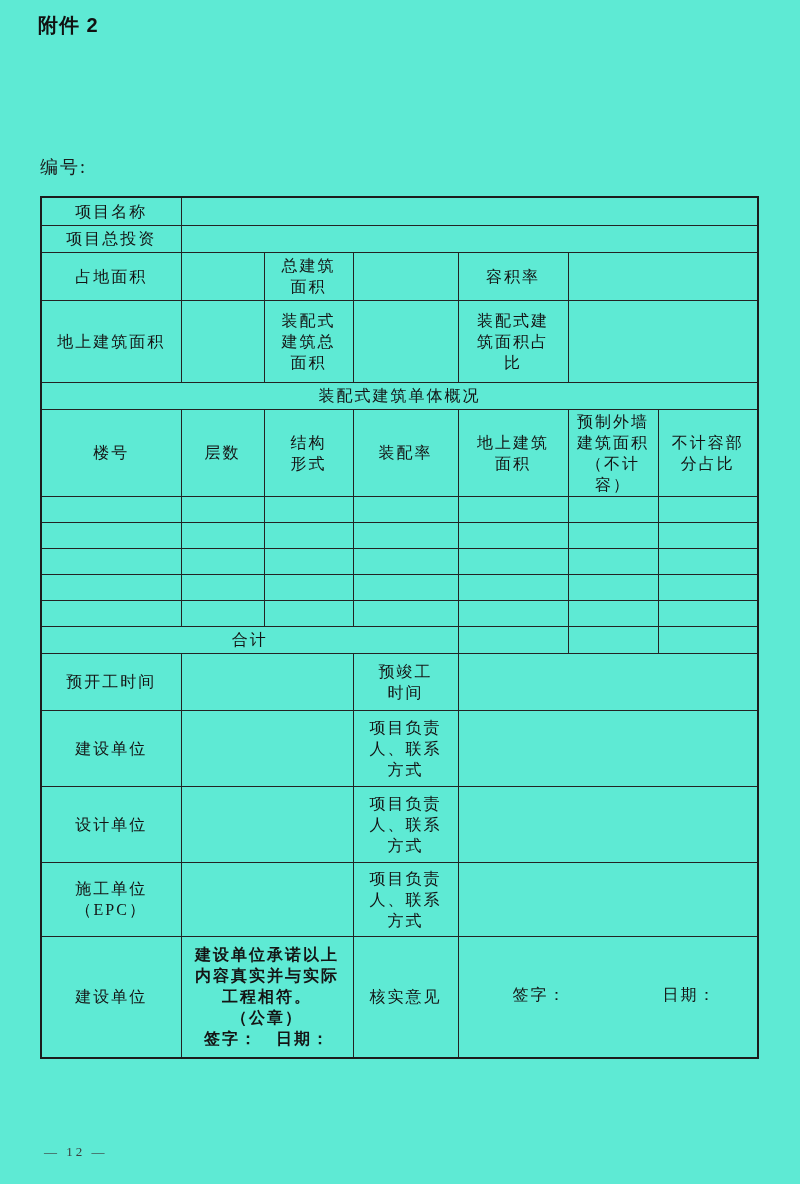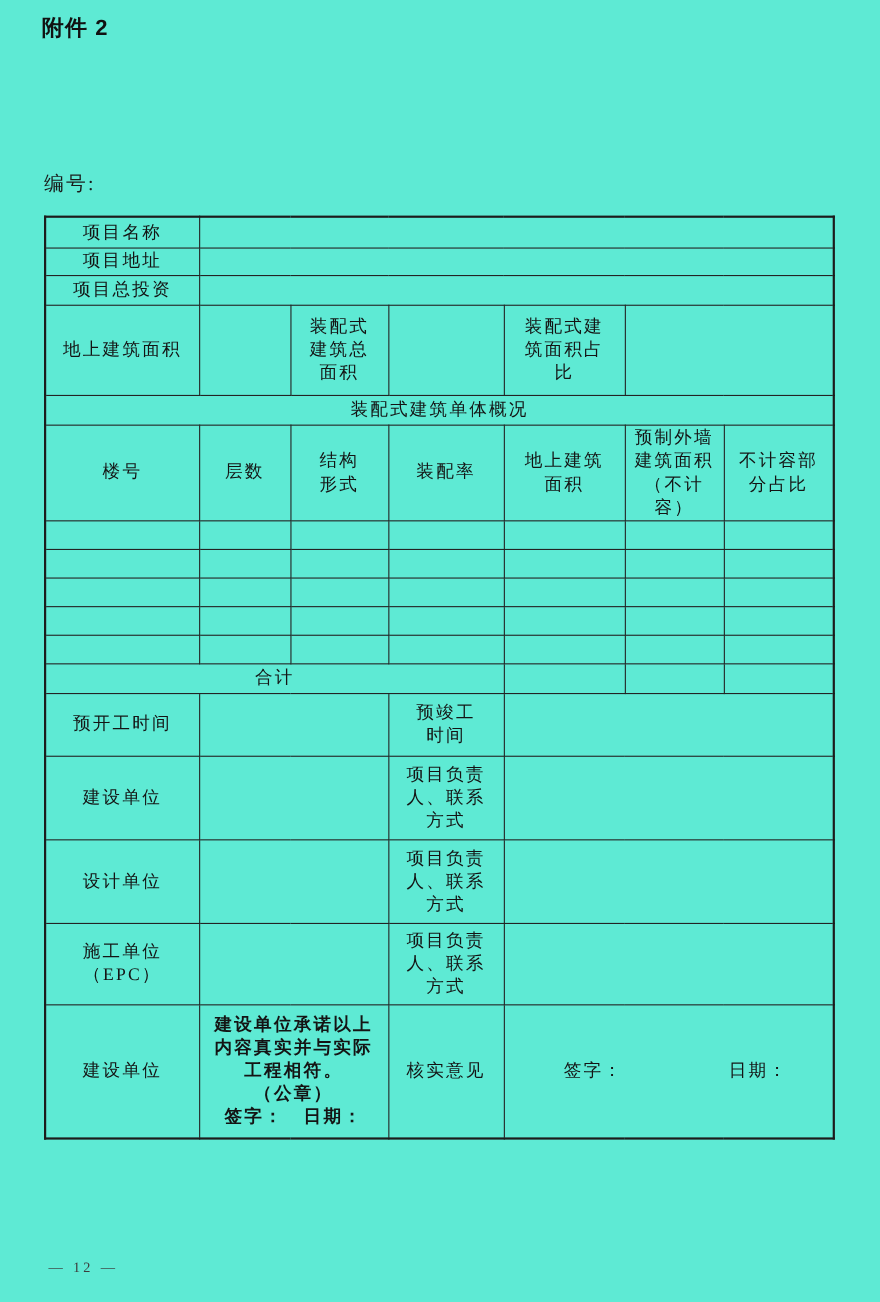--- a/index.html
+++ b/index.html
@@ -75,20 +75,21 @@
     font-weight: bold;
   }
   td.signature { vertical-align: bottom; padding: 0 0 7px 0; }
   .sig-line {
     display: flex;
     justify-content: flex-start;
     padding-left: 52px;
     gap: 96px;
     letter-spacing: 2px;
     font-size: 16px;
+    font-family: Liberation Mono, monospace;
   }
   .footer {
     position: absolute;
     left: 44px;
     top: 1144px;
     font-size: 13px;
     letter-spacing: 3px;
     color: #3c3c3c;
   }
 </style>
@@ -112,30 +113,35 @@
         <col style="width:90px">
         <col style="width:100px">
     </colgroup>
 
     <tbody>
         <tr style="height:28px">
       <td>项目名称</td>
       <td colspan="6"></td>
     </tr>
 
-    <tr style="height:25px">
-      <td>项目地址</td>
-      <td colspan="6"></td>
-    </tr>
 
     <tr style="height:27px">
       <td>项目总投资</td>
       <td colspan="6"></td>
     </tr>
 
+    <tr style="height:48px">
+      <td>占地面积</td>
+      <td></td>
+      <td class="pre">总建筑
+面积</td>
+      <td></td>
+      <td>容积率</td>
+      <td colspan="2"></td>
+    </tr>
 
     <tr style="height:82px">
       <td>地上建筑面积</td>
       <td></td>
       <td class="pre">装配式
 建筑总
 面积</td>
       <td></td>
       <td class="pre">装配式建
 筑面积占

